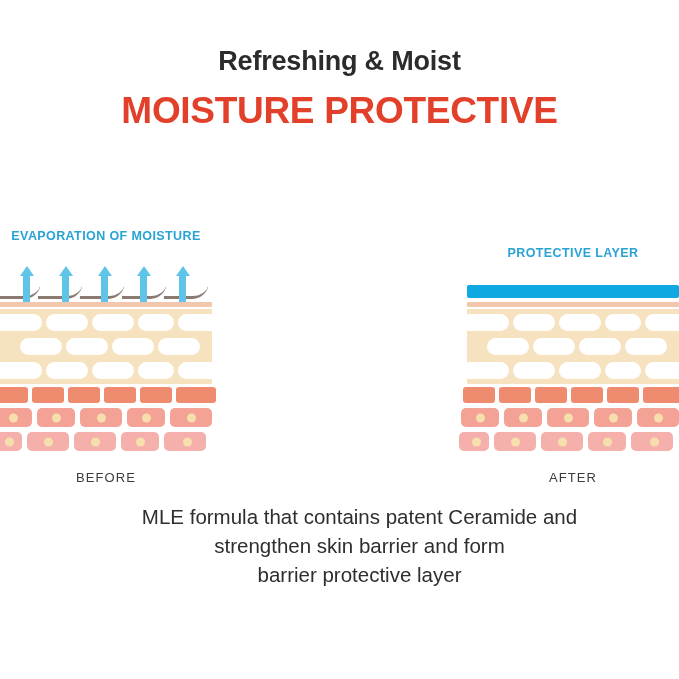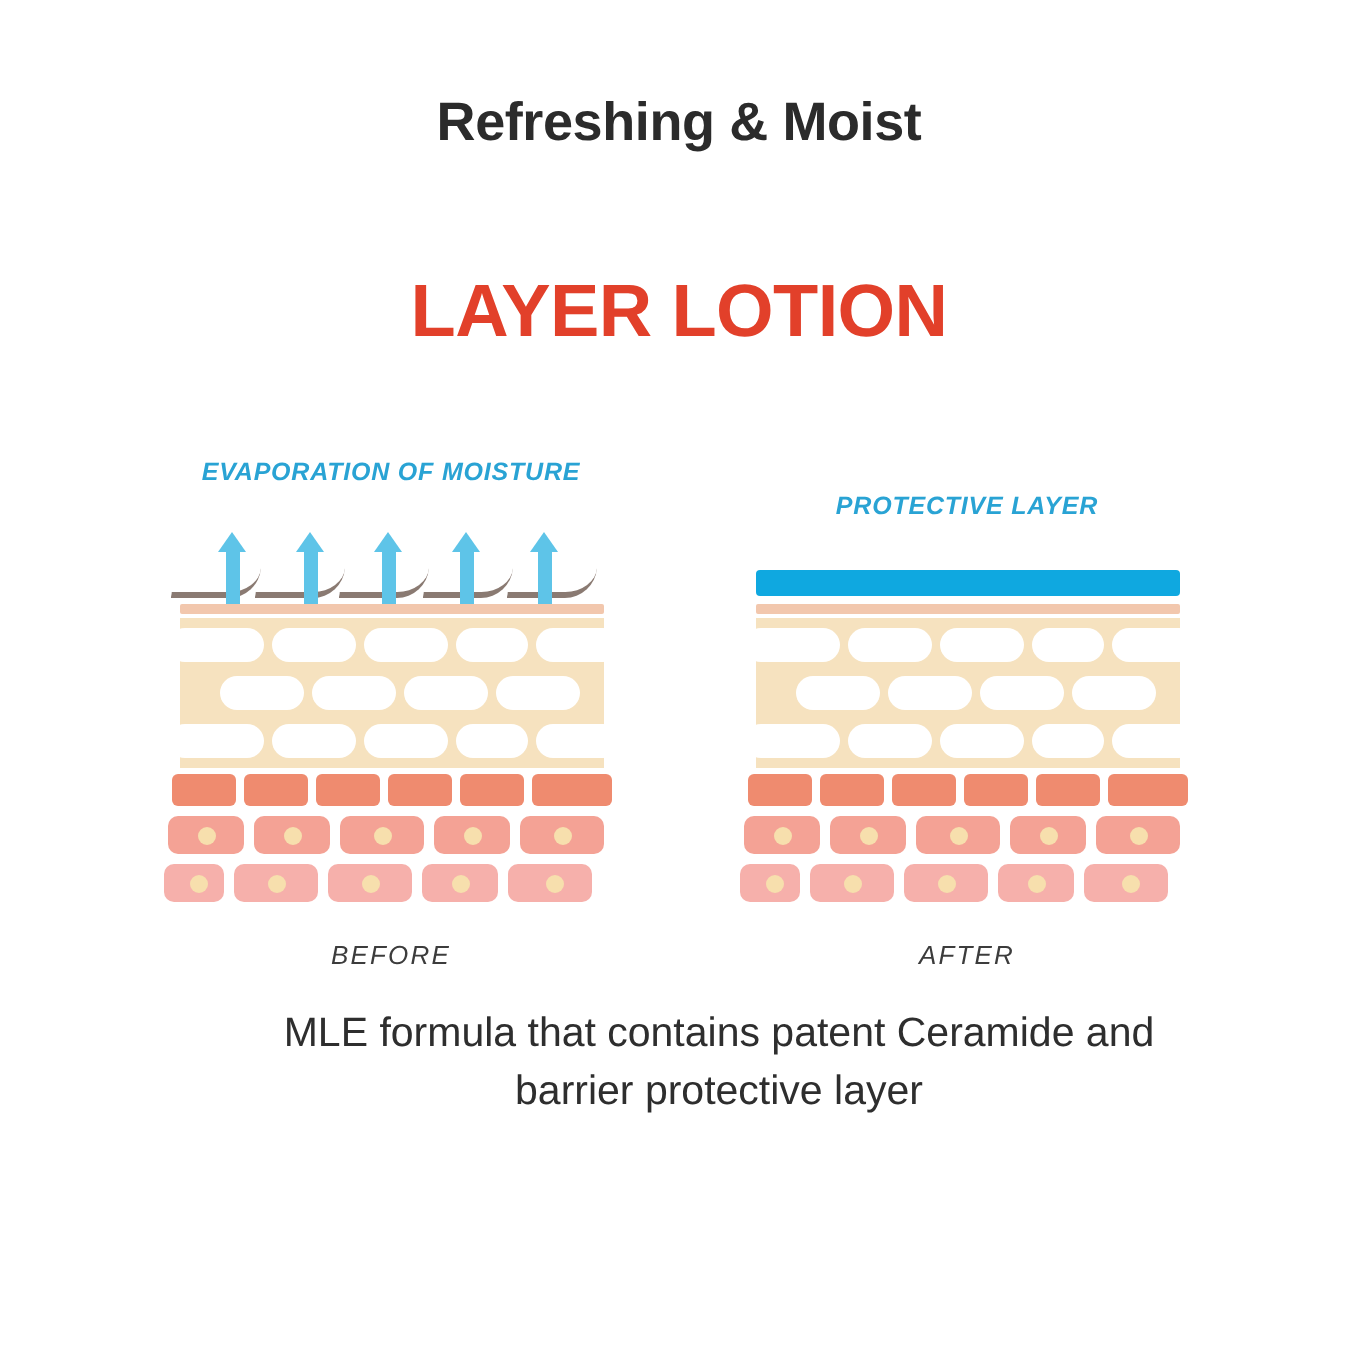--- a/index.html
+++ b/index.html
@@ -36,23 +36,22 @@
     letter-spacing: -0.3px;
     line-height: 1.22;
     text-transform: uppercase;
   }
 
   
   .diagrams {
     position: absolute;
     top: 228px; left: 0; width: 679px;
     display: flex;
-    justify-content: center;
+    justify-content: space-between;
     gap: 76px;
-    font-style: italic;
   }
   .panel {
     width: 212px;
     display: flex;
     flex-direction: column;
     align-items: center;
   }
   .panel-caption-top {
     color: #29a3d4;
     font-size: 12.5px;
@@ -198,22 +197,21 @@
   .body-copy .ln { display: block; margin-left: 40px; }
 </style>
 </head>
 <body>
 
 <div class="page">
 
   <div class="heading-block">
     <div class="eyebrow">Refreshing &amp; Moist</div>
     <div class="title">
-      <br>
-      <span>LAYER LOTION</span>
+      <span>MOISTURE PROTECTIVE</span><br>
     </div>
   </div>
 
   <div class="diagrams">
 
     <div class="panel">
       <div class="panel-caption-top">EVAPORATION OF MOISTURE</div>
 
       <div class="skin">
 
@@ -380,16 +378,17 @@
           </div>
         </div>
       </div>
 
       <div class="panel-caption-bottom">AFTER</div>
     </div>
   </div>
 
   <div class="body-copy">
     <span class="ln">MLE formula that contains patent Ceramide and</span>
+    <span class="ln">strengthen skin barrier and form</span>
     <span class="ln">barrier protective layer</span>
   </div>
 
 </div>
 
 </body></html>

